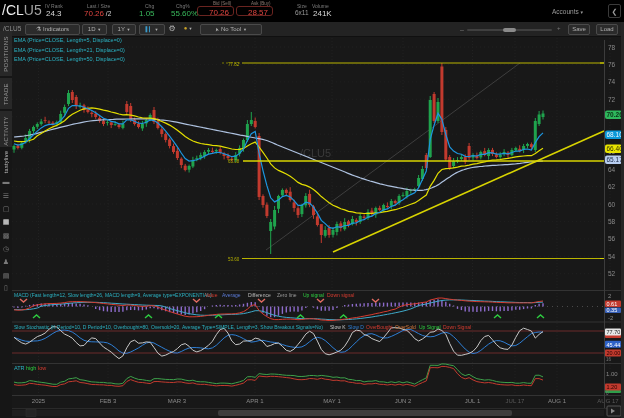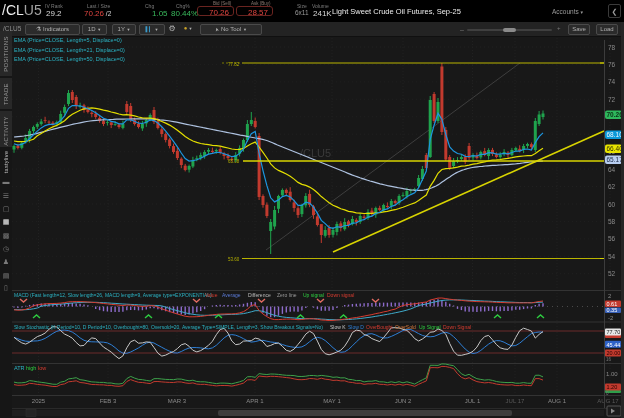--- a/index.html
+++ b/index.html
@@ -489,38 +489,37 @@
     <g font-size="5.5" font-family="Liberation Sans">
       <text x="14" y="370" fill="#2bb3c4">ATR</text>
       <text x="26" y="370" fill="#2ecc40">high</text>
       <text x="38" y="370" fill="#d63c30">low</text>
     </g>
   </svg>
 
   <div id="topbar">
     <span style="position:absolute;left:2px;top:2px;font-size:14px;color:#ededed;">/CL<span style="color:#a5a5a5">U5</span></span>
     <span class="tlabel" style="left:45px;">IV Rank</span>
-      <span class="tval" style="left:46px;">29.2</span>
+      <span class="tval" style="left:46px;">24.3</span>
     <span class="tlabel" style="left:87px;">Last / Size</span>
     <span class="tval" style="left:84px;color:#e04540;">70.26<span style="color:#d8d8d8;font-size:6.5px"> /2</span></span>
     <span class="tlabel" style="left:145px;">Chg</span>
-      <span class="tval" style="left:152px;color:#39b95c;">1.05</span>
+      <span class="tval" style="left:139px;color:#39b95c;">1.05</span>
     <span class="tlabel" style="left:176px;">Chg%</span>
-      <span class="tval" style="left:171px;color:#39b95c;">80.44%</span>
+      <span class="tval" style="left:171px;color:#39b95c;">55.60%</span>
     <div style="position:absolute;left:197px;top:6px;width:37px;height:10px;border:1px solid #6a2420;border-radius:3px;"></div>
     <span class="tlabel" style="left:213px;top:1px;font-size:4.5px;color:#8a7a72;">Bid (Sell)</span>
     <span class="tval" style="left:209px;top:7.5px;color:#e04540;font-size:8px;">70.26</span>
     <div style="position:absolute;left:236px;top:6px;width:37px;height:10px;border:1px solid #6a2420;border-radius:3px;"></div>
     <span class="tlabel" style="left:251px;top:1px;font-size:4.5px;color:#8a7a72;">Ask (Buy)</span>
     <span class="tval" style="left:248px;top:7.5px;color:#e04540;font-size:8px;">28.57</span>
     <span class="tlabel" style="left:297px;">Size</span>
       <span class="tval" style="left:295px;color:#9a9a9a;font-size:6.5px;top:9px;">6x11</span>
     <span class="tlabel" style="left:312px;">Volume</span>
       <span class="tval" style="left:313px;">241K</span>
-    <span style="position:absolute;left:332px;top:7px;font-size:7.5px;color:#ececec;">Light Sweet Crude Oil Futures, Sep-25</span>
     <span style="position:absolute;left:552px;top:8px;font-size:6.5px;color:#9a9a9a;">Accounts <span style="font-size:5px;">▾</span></span>
     <div style="position:absolute;left:608px;top:4px;width:13px;height:14px;border:1px solid #3a3a3a;border-radius:2px;color:#9a9a9a;font-size:7px;text-align:center;line-height:14px;">❮</div>
   </div>
 
   <div id="toolbar">
     <span style="position:absolute;left:3px;top:3px;font-size:6.5px;color:#8f8f8f;">/CLU5</span>
     <div class="tbtn" style="left:25px;width:55px;">⚗ Indicators</div>
     <div class="tbtn" style="left:82px;width:25px;">1D <span style="font-size:4px;">▼</span></div>
     <div class="tbtn" style="left:112px;width:24px;">1Y <span style="font-size:4px;">▼</span></div>
     <div class="tbtn" style="left:139px;width:26px;"><span style="color:#3a9ac9;font-size:5px;">▌▎</span> <span style="font-size:4px;">▼</span></div>

